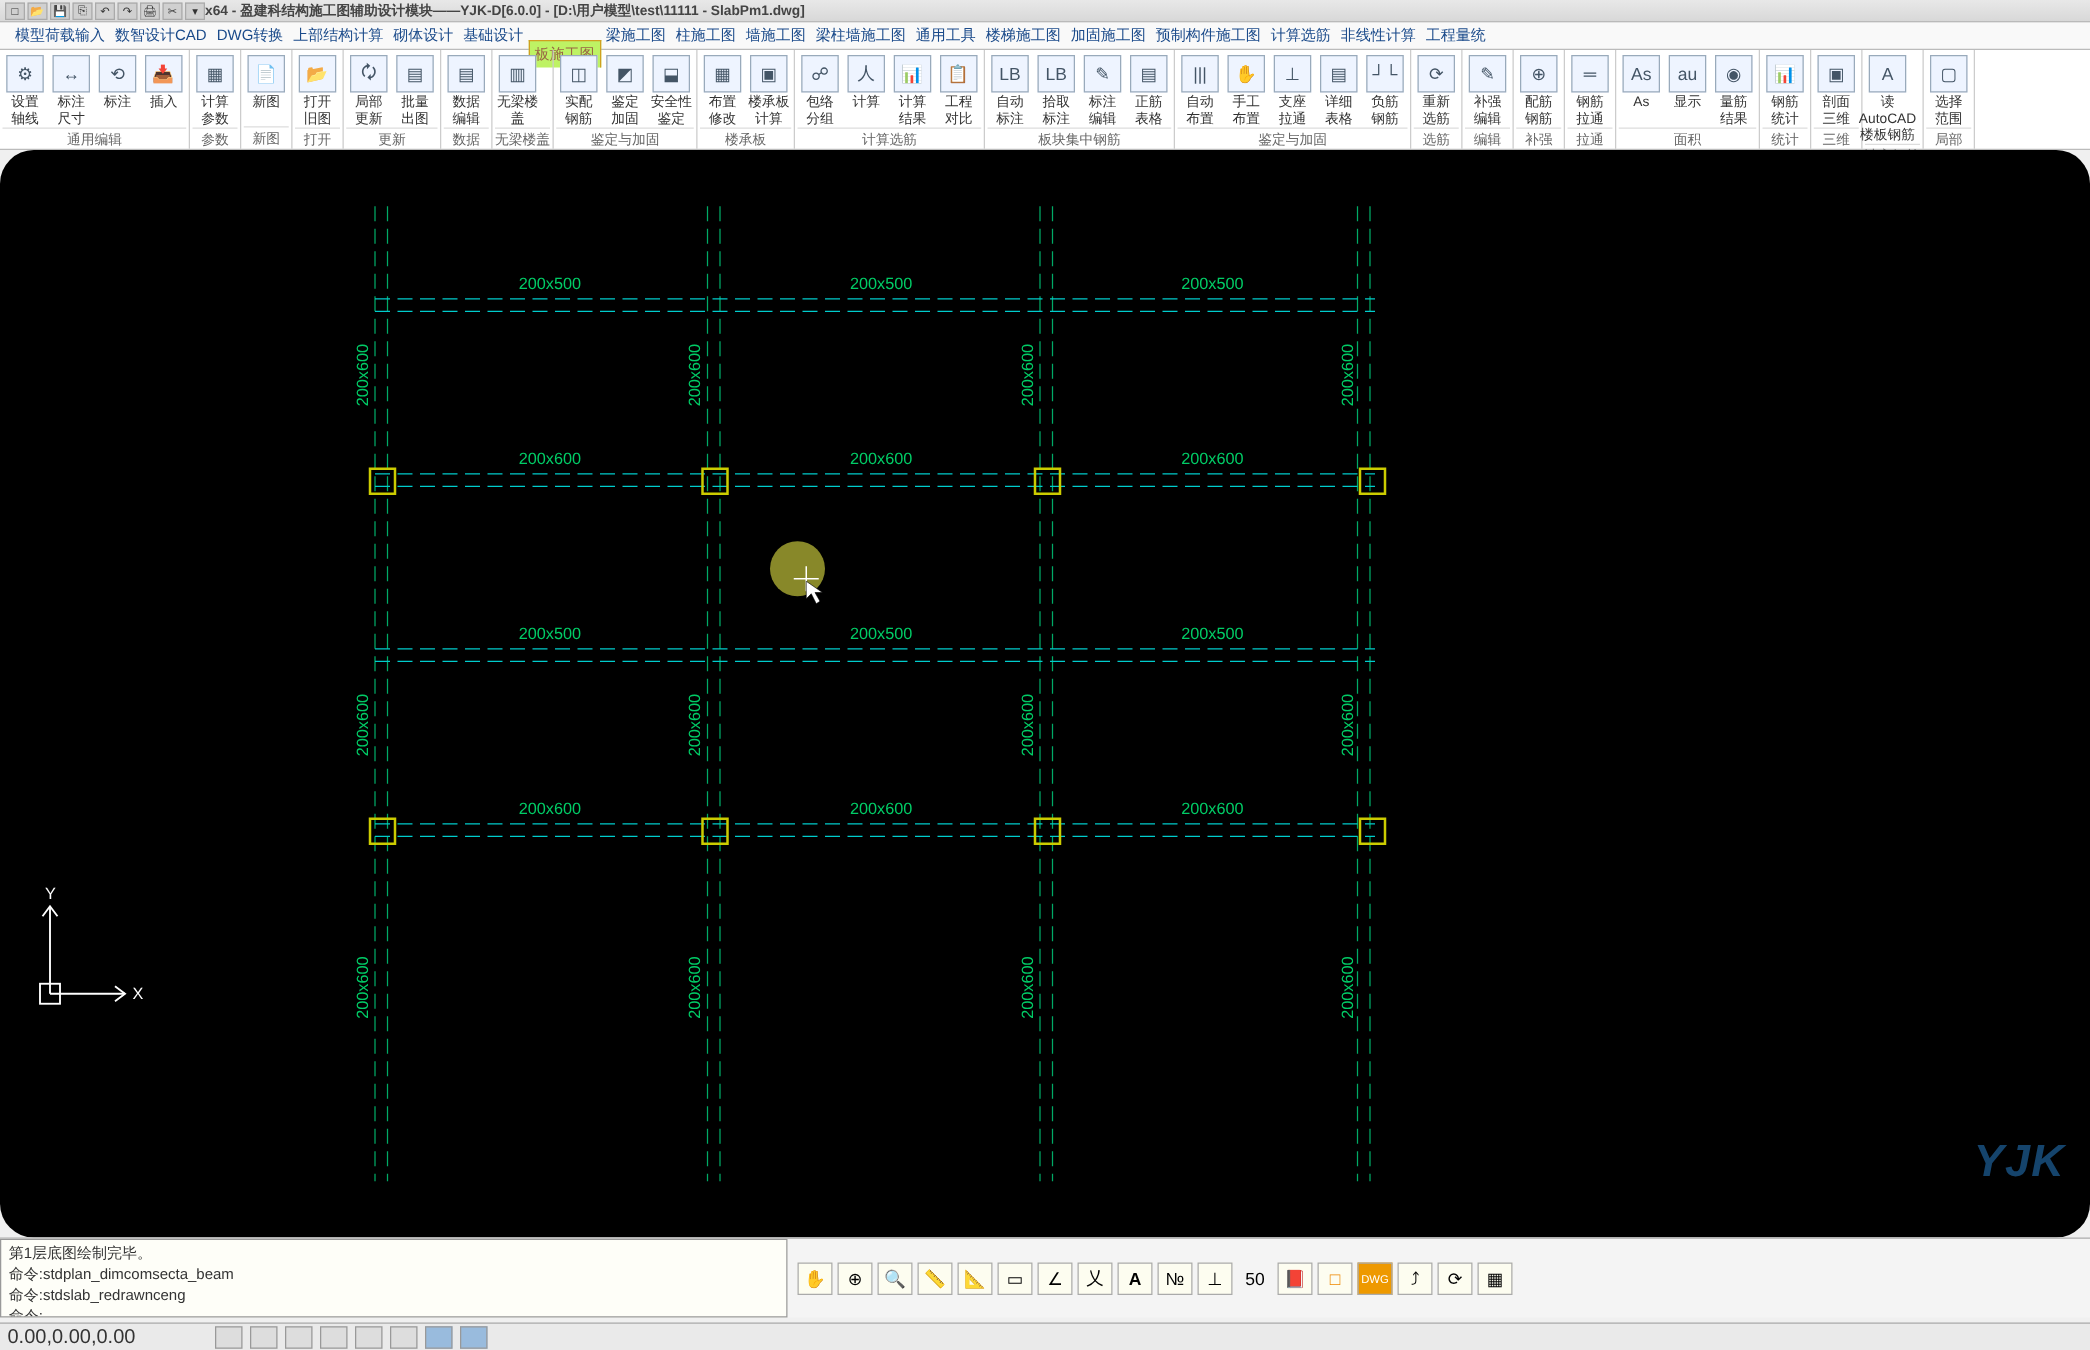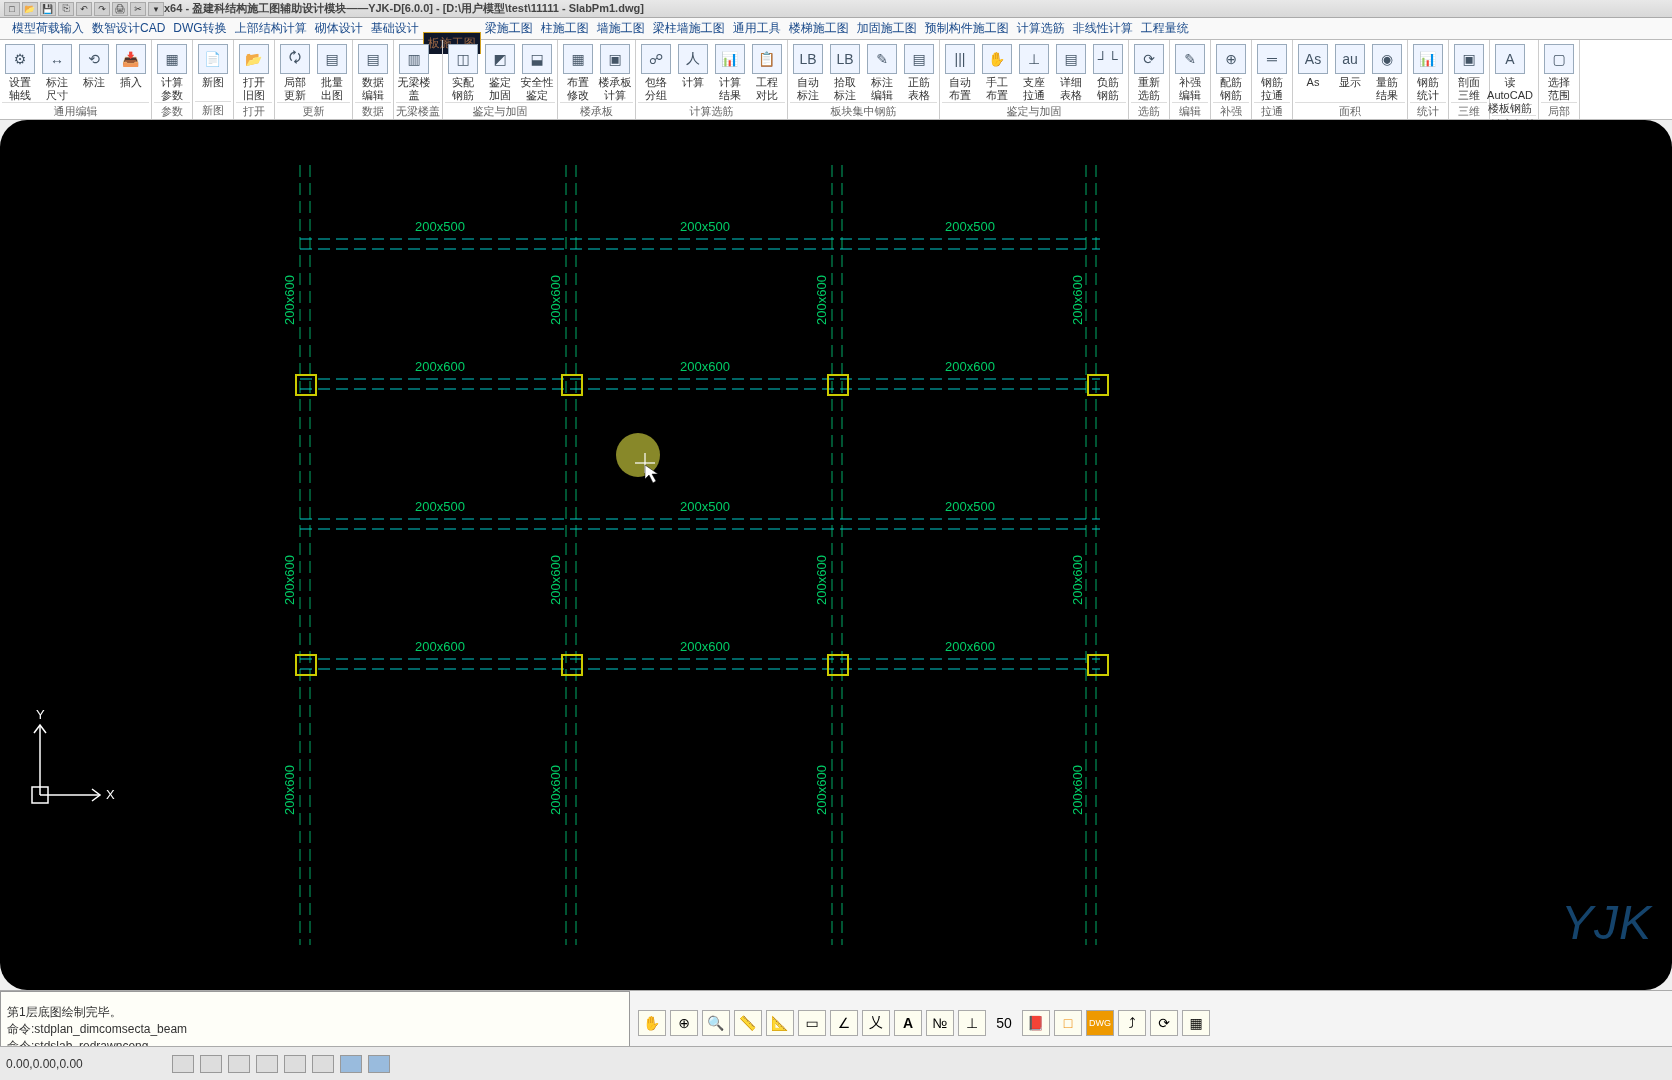--- a/index.html
+++ b/index.html
@@ -5,51 +5,51 @@
 * { margin: 0; padding: 0; box-sizing: border-box; font-family: "Microsoft YaHei", SimSun, sans-serif; }
 html, body { width: 1672px; height: 1080px; overflow: hidden; background: #f0f0f0; }
 
 .title-bar { height: 18px; background: linear-gradient(#e8e8e8,#d8d8d8); display: flex; align-items: center; font-size: 11px; color: #333; padding: 0 4px; border-bottom: 1px solid #aaa; }
 .title-bar .qat { display: flex; gap: 2px; }
 .title-bar .qat .qbtn { width: 16px; height: 14px; background: #d0d0d0; border: 1px solid #aaa; display: flex; align-items: center; justify-content: center; font-size: 9px; cursor: pointer; }
 .title-bar .title-text { flex: 1; text-align: left; font-weight: bold; color: #444; }
 
 .menu-bar { height: 22px; background: #f9f9f9; display: flex; align-items: center; padding: 0 8px; gap: 0; font-size: 12px; color: #1a4a8a; border-bottom: 1px solid #bbb; }
 .menu-bar .menu-item { cursor: pointer; padding: 2px 4px; }
-.menu-bar .menu-item.active { background: #0f172a; border: 1px solid #d0a020; border-bottom: none; color: #964; margin-top: 29px; }
+.menu-bar .menu-item.active { background: #bef264; border: 1px solid #d0a020; border-bottom: none; color: #964; margin-top: 29px; }
 
 .ribbon { height: 80px; background: #fff; display: flex; border-bottom: 1px solid #bbb; }
 .ribbon-group { display: flex; flex-direction: column; border-right: 1px solid #ccc; padding: 2px 2px 0 2px; }
 .ribbon-group .btns { display: flex; gap: 1px; flex: 1; }
 .ribbon-btn { display: flex; flex-direction: column; align-items: center; justify-content: flex-start; width: 36px; cursor: pointer; padding-top: 2px; }
 .ribbon-btn .ico { width: 30px; height: 30px; background: #eef4ff; border: 1px solid #9ab; display: flex; align-items: center; justify-content: center; font-size: 14px; color: #456; }
 .ribbon-btn .lbl { font-size: 11px; color: #333; text-align: center; line-height: 13px; margin-top: 2px; }
 .ribbon-group .grp-label { font-size: 11px; color: #666; text-align: center; border-top: 1px solid #ddd; padding: 1px 0; }
 
 .canvas { position: absolute; top: 120px; left: 0; right: 0; bottom: 90px; background: #000; overflow: hidden; border-radius: 27px; }
 .canvas svg { width: 100%; height: 100%; }
 .beam-h { stroke: #00cccc; stroke-width: 1; stroke-dasharray: 12 6; }
 .beam-v { stroke: #00aa66; stroke-width: 1; stroke-dasharray: 12 6; }
 .col { fill: none; stroke: #cccc00; stroke-width: 2; }
 .dim-text { fill: #00cc66; font-size: 13px; font-family: Arial; }
 .dim-text-y { fill: #00cc66; font-size: 13px; }
 .ucs-line { stroke: #fff; stroke-width: 1.5; fill: none; }
 .cursor-ring { fill: #aaaa33; fill-opacity: 0.8; }
 
 .cmd-area { position: absolute; bottom: 26px; left: 0; right: 0; height: 64px; display: flex; background: #f4f4f4; border-top: 1px solid #aaa; }
-.cmd-log { flex: 1; max-width: 630px; background: #fefef8; border: 1px solid #999; font-size: 12px; color: #333; padding: 12px 6px; overflow: hidden; }
+.cmd-log { flex: 1; max-width: 630px; background: #fefef8; border: 1px solid #999; font-size: 12px; color: #333; padding: 2px 6px; overflow: hidden; }
 .cmd-log .line { white-space: nowrap; }
 .cmd-tools { flex: 1; display: flex; align-items: center; padding: 4px 8px; gap: 4px; }
 .cmd-tools .tool { width: 28px; height: 26px; border: 1px solid #aaa; background: #fdfdf0; display: flex; align-items: center; justify-content: center; cursor: pointer; font-size: 14px; }
 
-.status-bar { position: absolute; bottom: 0; left: 0; right: 0; height: 34px; background: #eaeaea; border-top: 1px solid #aaa; display: flex; align-items: center; font-size: 12px; color: #333; padding: 0 6px; gap: 6px; }
+.status-bar { position: absolute; bottom: 0; left: 0; right: 0; height: 22px; background: #eaeaea; border-top: 1px solid #aaa; display: flex; align-items: center; font-size: 16px; color: #333; padding: 0 6px; gap: 6px; }
 .status-bar .sbtn { width: 22px; height: 18px; background: #ddd; border: 1px solid #999; cursor: pointer; }
 .status-bar .sbtn.active { background: #9bd; }
 
-.watermark { position: absolute; right: 20px; bottom: 40px; font-size: 48px; font-weight: normal; font-style: italic; color: #2a88d8; opacity: 0.5; text-shadow: 2px 2px 3px rgba(0,0,0,0.25); letter-spacing: 1px; }
+.watermark { position: absolute; right: 20px; bottom: 40px; font-size: 36px; font-weight: bold; font-style: italic; color: #2a88d8; opacity: 0.5; text-shadow: 2px 2px 3px rgba(0,0,0,0.25); letter-spacing: 1px; }
 </style>
 </head>
 <body>
 
 <div class="title-bar">
   <div class="qat">
     <div class="qbtn">□</div>
     <div class="qbtn">📂</div>
     <div class="qbtn">💾</div>
     <div class="qbtn">⎘</div>

